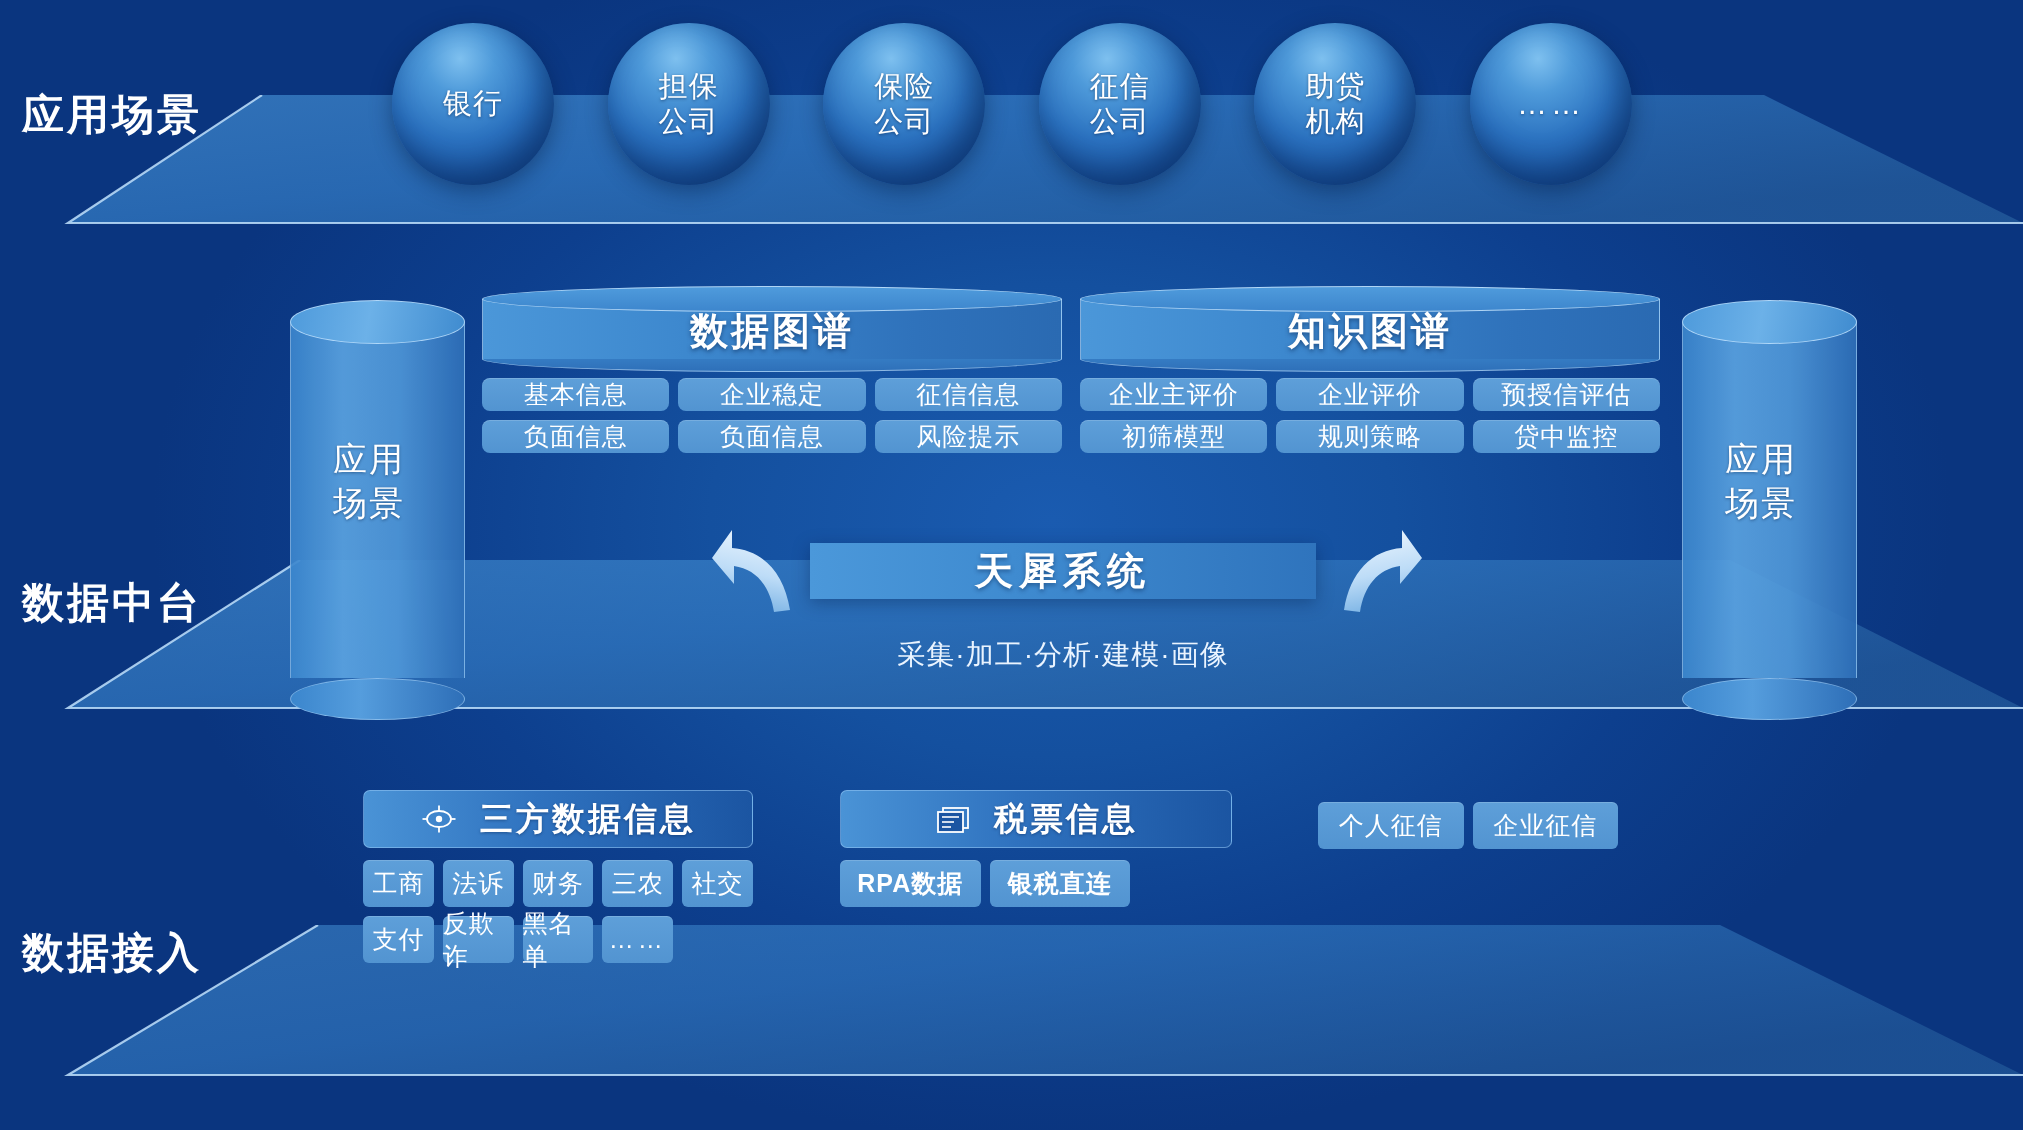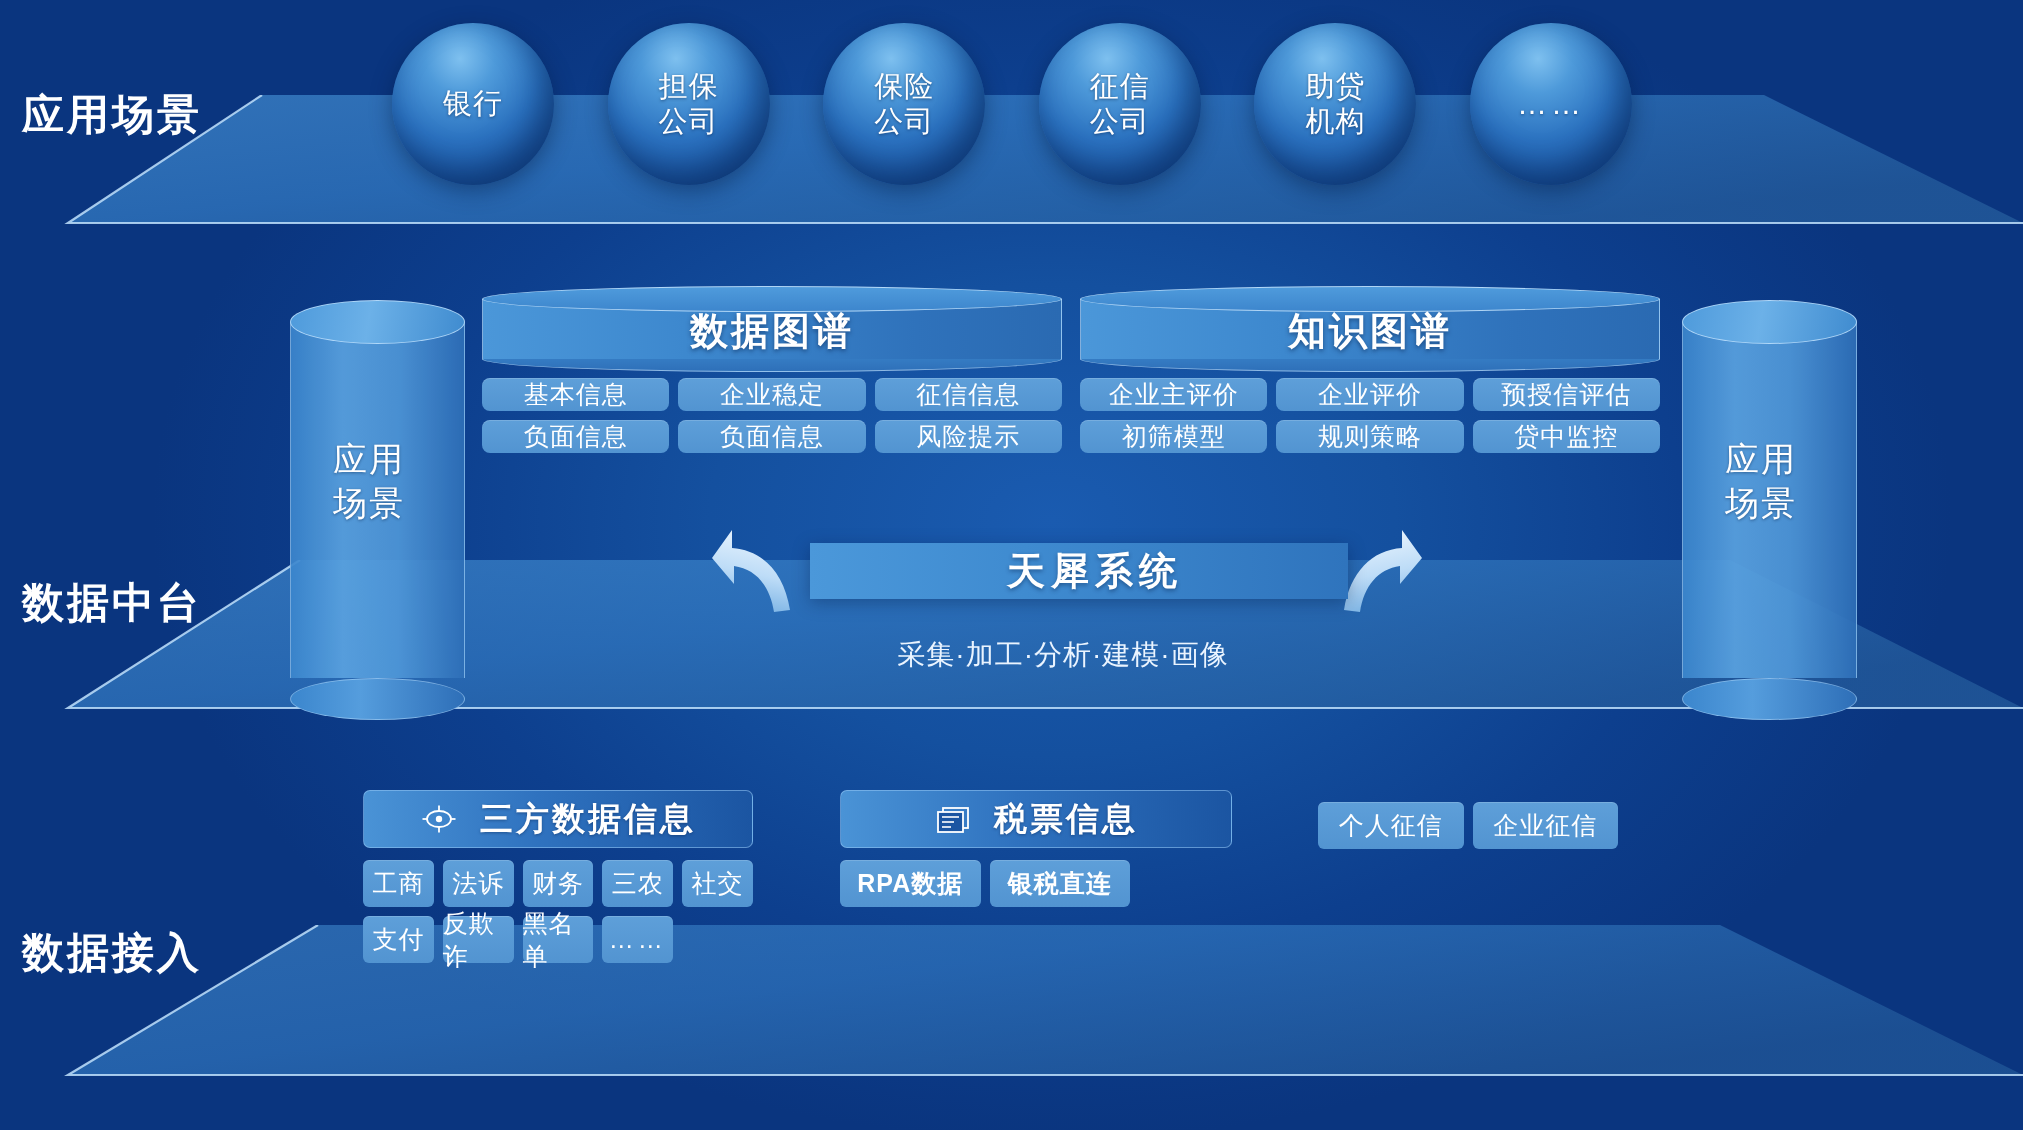--- a/index.html
+++ b/index.html
@@ -198,21 +198,20 @@
     position: absolute;
     left: 810px;
     top: 543px;
     width: 506px;
     height: 56px;
     background: linear-gradient(90deg, #4b98da 0%, #3f8bd0 40%, #2f74bd 100%);
     display: flex;
     align-items: center;
     justify-content: center;
     box-shadow: 0 4px 16px rgba(4, 26, 66, 0.35);
-    padding-left: 32px;
   }
   #tianxi-banner .tx-title {
     font-size: 38px;
     font-weight: bold;
     letter-spacing: 6px;
     text-shadow: 0 2px 4px rgba(4, 28, 70, 0.45);
   }
   #tianxi-sub {
     position: absolute;
     left: 810px;

